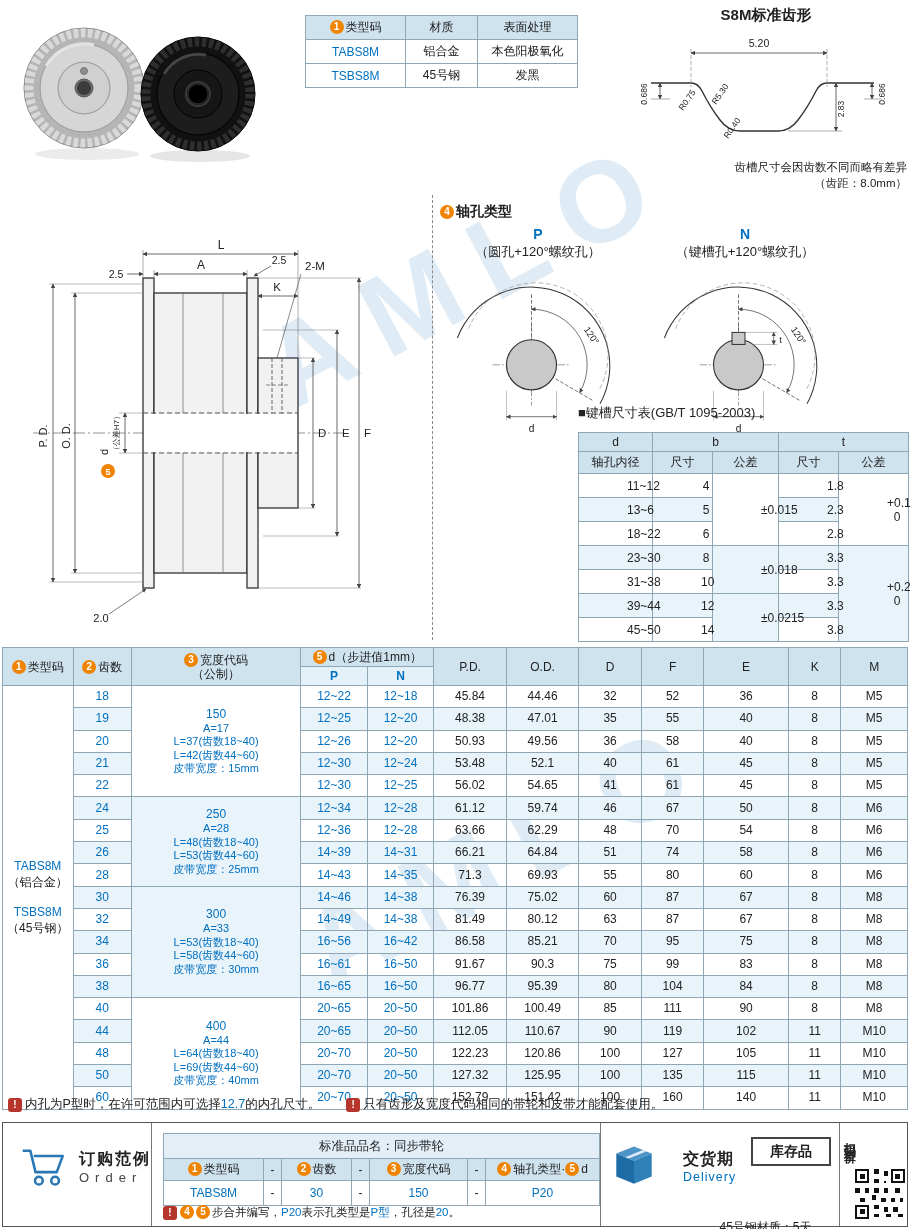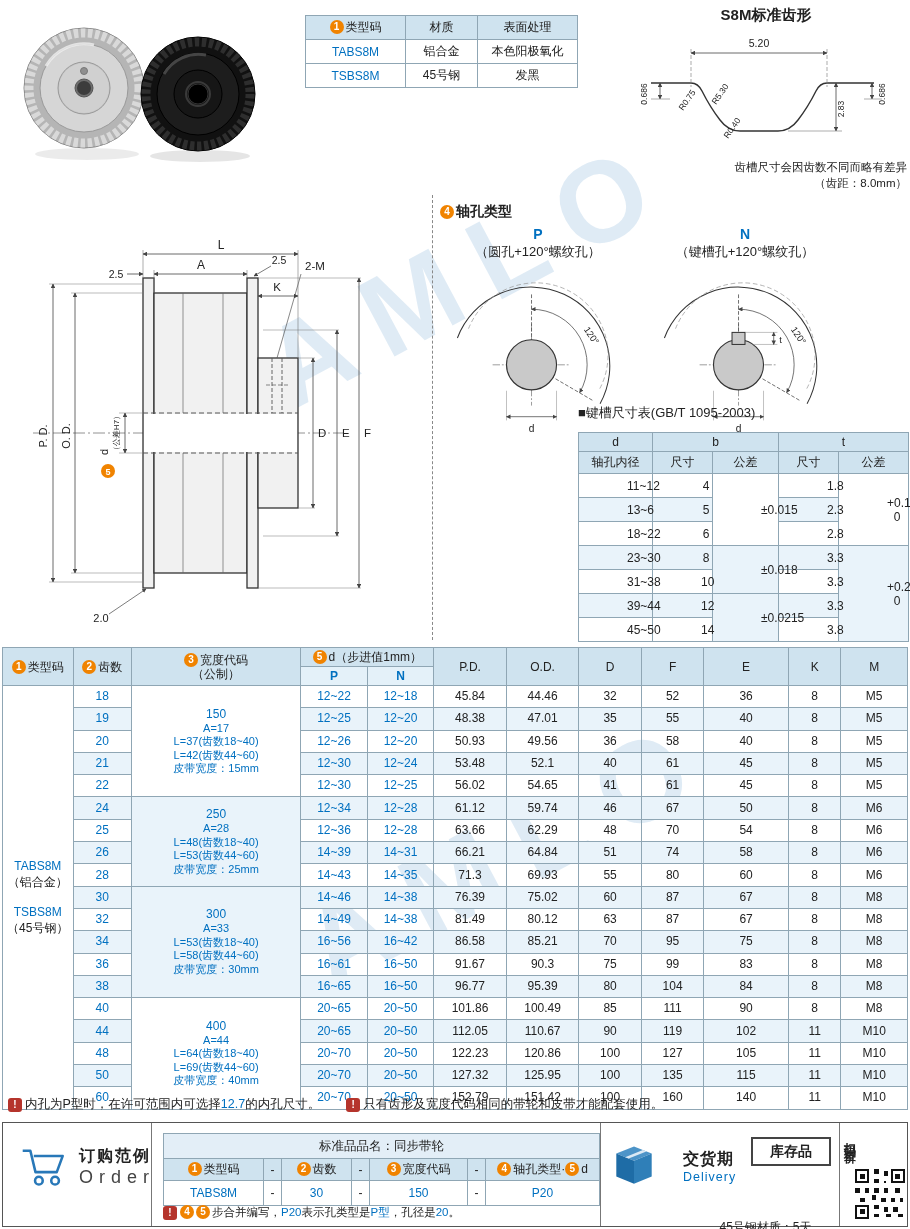--- a/index.html
+++ b/index.html
@@ -47,21 +47,21 @@
   .width-cell .wline{line-height:13.5px;}
   
   #notes{position:absolute;left:8px;top:1096px;display:flex;gap:26px;font-size:12.5px;align-items:center;z-index:2;}
   .warn{display:inline-block;width:14px;height:14px;line-height:14px;border-radius:3px;background:#b5342c;
         color:#fff;font-size:10px;font-weight:bold;text-align:center;margin-right:3px;}
   
   #bottom-box{position:absolute;left:2px;top:1122px;width:904px;height:103px;border:1px solid #555;z-index:2;background:#fff;}
   .vdiv{position:absolute;top:0;height:103px;border-left:1px solid #777;}
   #order-label{position:absolute;left:18px;top:22px;display:flex;gap:12px;align-items:center;}
   #order-label .cn{font-size:16px;font-weight:bold;letter-spacing:2px;}
-  #order-label .en{font-size:18px;letter-spacing:6px;color:#444;}
+  #order-label .en{font-size:13px;letter-spacing:6px;color:#444;}
   #order-table{position:absolute;left:160px;top:10px;width:436px;}
   #order-table td{height:20px;}
   #order-table .title-row td{background:#e3eef7;font-size:12.5px;}
   #order-note{position:absolute;left:160px;top:82px;font-size:11.5px;}
   #delivery{position:absolute;left:608px;top:20px;display:flex;gap:26px;align-items:center;}
   #delivery .cn{font-size:16px;font-weight:bold;letter-spacing:1px;}
   #delivery .en{font-size:12.5px;color:#0070c0;letter-spacing:1px;}
   #stock-box{position:absolute;left:748px;top:14px;width:76px;height:25px;line-height:25px;border:2px solid #444;
              text-align:center;font-size:14px;font-weight:bold;}
   #stock-note{position:absolute;left:690px;top:56px;width:145px;text-align:center;font-size:12px;margin-top:40px;}

